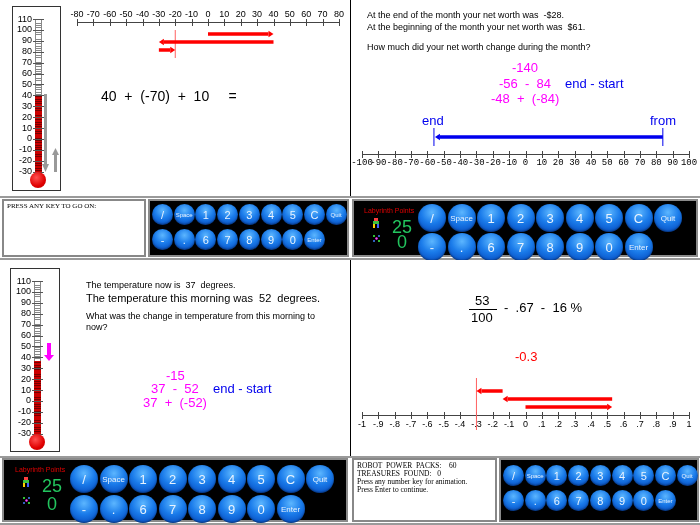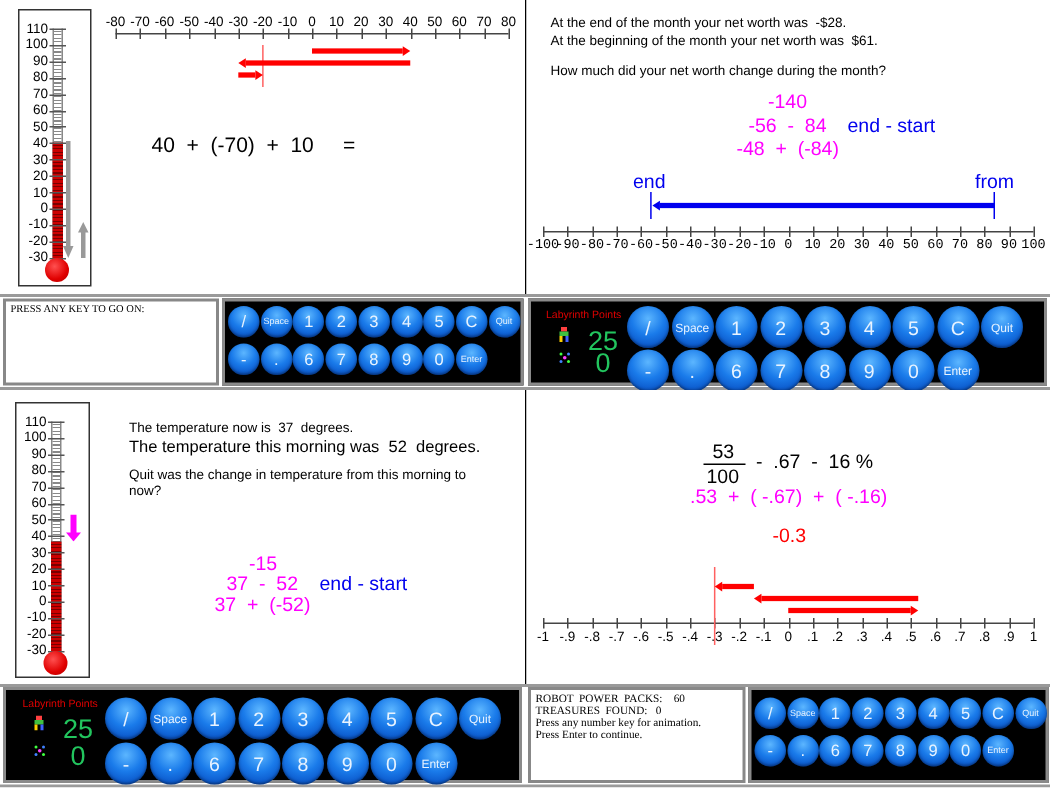--- a/index.html
+++ b/index.html
@@ -356,33 +356,32 @@
         <div style="position:absolute; left:21px; top:164.6px; width:11px; height:1px; background:#555;"></div>
         <div style="position:absolute; left:18px; top:164.6px; width:16px; height:16px; border-radius:50%; background:radial-gradient(circle at 40% 35%, #ff5050, #e00000 60%, #b00000);"></div>
       </div>
   </div>
   <svg class="abs" style="left:44px; top:83px;" width="10" height="18">
     <rect x="3" y="0" width="4" height="13" fill="#ff00ff"></rect>
     <polygon points="0,12 10,12 5,18" fill="#ff00ff"></polygon>
   </svg>
   <div class="abs" style="left:86px; top:20px; font-size:9px; white-space:pre;">The temperature now is  37  degrees.</div>
   <div class="abs" style="left:86px; top:32px; font-size:11px; white-space:pre;">The temperature this morning was  52  degrees.</div>
-  <div class="abs" style="left:86px; top:51px; font-size:9px; width:230px; line-height:11px;">Quit was the change in temperature from this morning to now?</div>
+  <div class="abs" style="left:86px; top:51px; font-size:9px; width:230px; line-height:11px;">What was the change in temperature from this morning to now?</div>
   <div class="eq" style="left:166px; top:108px; font-size:13px; color:#ff00ff;">-15</div>
   <div class="eq" style="left:151px; top:121px; font-size:13px; color:#ff00ff;">37  -  52</div>
   <div class="eq" style="left:213px; top:121px; font-size:13px; color:#0000ee;">end - start</div>
   <div class="eq" style="left:143px; top:135px; font-size:13px; color:#ff00ff;">37  +  (-52)</div>
 </div>
 
 <div class="panel" style="left:351px; top:260px; width:349px; height:196px;">
   <div class="eq" style="left:124px; top:33px; font-size:13px; color:#000;">53</div>
   <div class="abs" style="left:118px; top:49px; width:28px; height:1px; background:#000;"></div>
   <div class="eq" style="left:120px; top:50px; font-size:13px; color:#000;">100</div>
   <div class="eq" style="left:153px; top:40px; font-size:13px; color:#000;">-  .67  -  16 %</div>
-  <div class="eq" style="left:109px; top:63px; font-size:13px; color:#ff00ff;">.53  +  ( -.67)  +  ( -.16)</div>
   <div class="eq" style="left:164px; top:89px; font-size:13px; color:#ff0000;">-0.3</div>
   <div id="nl3" class="abs" style="left:0; top:0; width:349px; height:196px;">
       <div style="position:absolute; left:11px; top:155px; width:327px; height:1px; background:#444;"></div>
       <div class="nl-tick" style="left:11px; top:152px; height:7px;"></div>
       <div class="nl-label" style="left:-1px; top:159px;">-1</div>
       <div class="nl-tick" style="left:27.35px; top:152px; height:7px;"></div>
       <div class="nl-label" style="left:15.350000000000001px; top:159px;">-.9</div>
       <div class="nl-tick" style="left:43.7px; top:152px; height:7px;"></div>
       <div class="nl-label" style="left:31.700000000000003px; top:159px;">-.8</div>
       <div class="nl-tick" style="left:60.05px; top:152px; height:7px;"></div>

